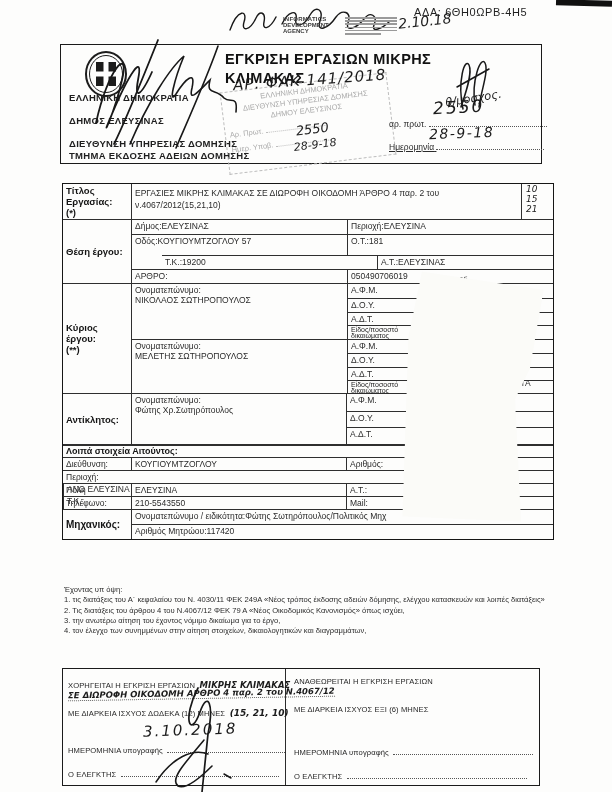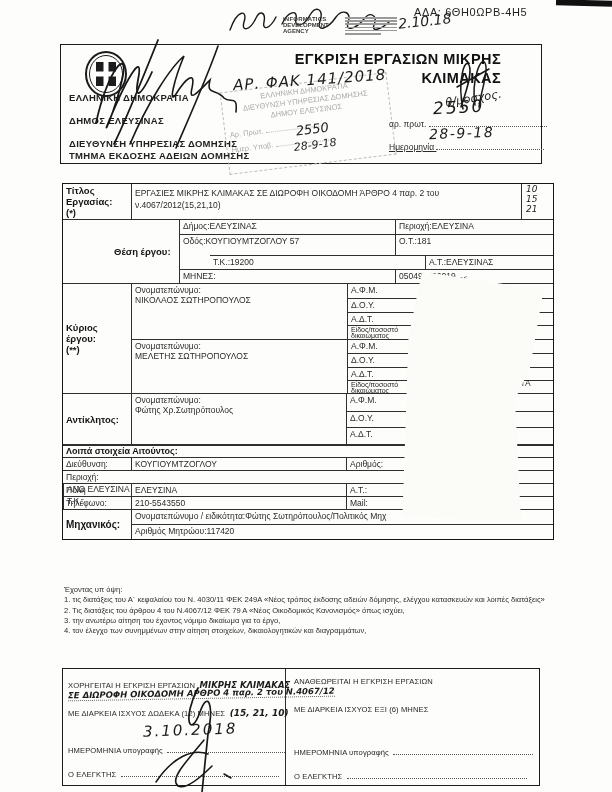--- a/index.html
+++ b/index.html
@@ -74,21 +74,21 @@
       <ellipse cx="23" cy="25" rx="16.5" ry="18.5" fill="none" stroke="#1c1c1c" stroke-width="1"></ellipse>
       <rect x="13" y="13" width="20" height="24" fill="#1c1c1c"></rect>
       <rect x="20.5" y="13" width="5" height="24" fill="#ffffff"></rect>
       <rect x="13" y="22.5" width="20" height="5" fill="#ffffff"></rect>
     </svg>
     <div class="abs agency" style="left:8px;top:47px;">ΕΛΛΗΝΙΚΗ ΔΗΜΟΚΡΑΤΙΑ</div>
     <div class="abs agency" style="left:8px;top:70px;">ΔΗΜΟΣ ΕΛΕΥΣΙΝΑΣ</div>
     <div class="abs agency" style="left:8px;top:93px;">ΔΙΕΥΘΥΝΣΗ ΥΠΗΡΕΣΙΑΣ ΔΟΜΗΣΗΣ</div>
     <div class="abs agency" style="left:8px;top:105px;">ΤΜΗΜΑ ΕΚΔΟΣΗΣ ΑΔΕΙΩΝ ΔΟΜΗΣΗΣ</div>
 
-    <div class="abs title" style="left:170px;top:5px;width:270px;text-align:right;">
+    <div class="abs title" style="left:164px;top:5px;width:270px;">
       <span style="display:block;">ΕΓΚΡΙΣΗ ΕΡΓΑΣΙΩΝ ΜΙΚΡΗΣ</span>
       <span style="display:block;">ΚΛΙΜΑΚΑΣ</span>
     </div>
 
     <div class="abs stamp" style="left:163px;top:37px;width:158px;height:76px;">
       <div>ΕΛΛΗΝΙΚΗ ΔΗΜΟΚΡΑΤΙΑ</div>
       <div>ΔΙΕΥΘΥΝΣΗ ΥΠΗΡΕΣΙΑΣ ΔΟΜΗΣΗΣ</div>
       <div>ΔΗΜΟΥ ΕΛΕΥΣΙΝΟΣ</div>
       <div style="text-align:left;margin-top:3px;">
         <span>Αρ. Πρωτ.</span>
@@ -139,38 +139,38 @@
       </div>
       <div class="cell f1 p" style="padding-top:3px;line-height:1.45;">ΕΡΓΑΣΙΕΣ ΜΙΚΡΗΣ ΚΛΙΜΑΚΑΣ ΣΕ ΔΙΩΡΟΦΗ ΟΙΚΟΔΟΜΗ ΆΡΘΡΟ 4 παρ. 2 του ν.4067/2012(15,21,10)</div>
       <div class="cell w32" style="padding:0 4px;">
         <div class="hand" style="font-size:9px;line-height:10px;">10</div>
         <div class="hand" style="font-size:9px;line-height:10px;">15</div>
         <div class="hand" style="font-size:9px;line-height:10px;">21</div>
       </div>
     </div>
 
     <div class="trow" style="height:64px;">
-      <div class="cell w68" style="display:flex;align-items:center;margin-left:48px;">
+      <div class="cell w68" style="display:flex;align-items:center;">
         <span class="slab">Θέση έργου:</span>
       </div>
       <div class="col colcell">
         <div class="srow" style="height:16px;">
           <div class="cell w215 p">Δήμος:ΕΛΕΥΣΙΝΑΣ</div>
           <div class="cell f1 p">Περιοχή:ΕΛΕΥΣΙΝΑ</div>
         </div>
         <div class="srow" style="height:24px;">
           <div class="cell w215 p">Οδός:ΚΟΥΓΙΟΥΜΤΖΟΓΛΟΥ 57</div>
           <div class="cell f1 p">Ο.Τ.:181</div>
         </div>
         <div class="srow" style="height:16px;margin-left:30px;">
           <div class="cell w215 p">Τ.Κ.:19200</div>
           <div class="cell f1 p">Α.Τ.:ΕΛΕΥΣΙΝΑΣ</div>
         </div>
         <div class="srow" style="height:16px;">
-          <div class="cell w215 p">ΜΗΝΕΣ:</div>
+          <div class="cell w215 p">ΑΡΘΡΟ:</div>
           <div class="cell f1 p">050490706019</div>
         </div>
       </div>
     </div>
 
     <div class="trow" style="height:110px;">
       <div class="cell w68" style="display:flex;flex-direction:column;justify-content:center;">
         <span class="slab">Κύριος έργου:</span>
         <span class="slab">(**)</span>
       </div>

